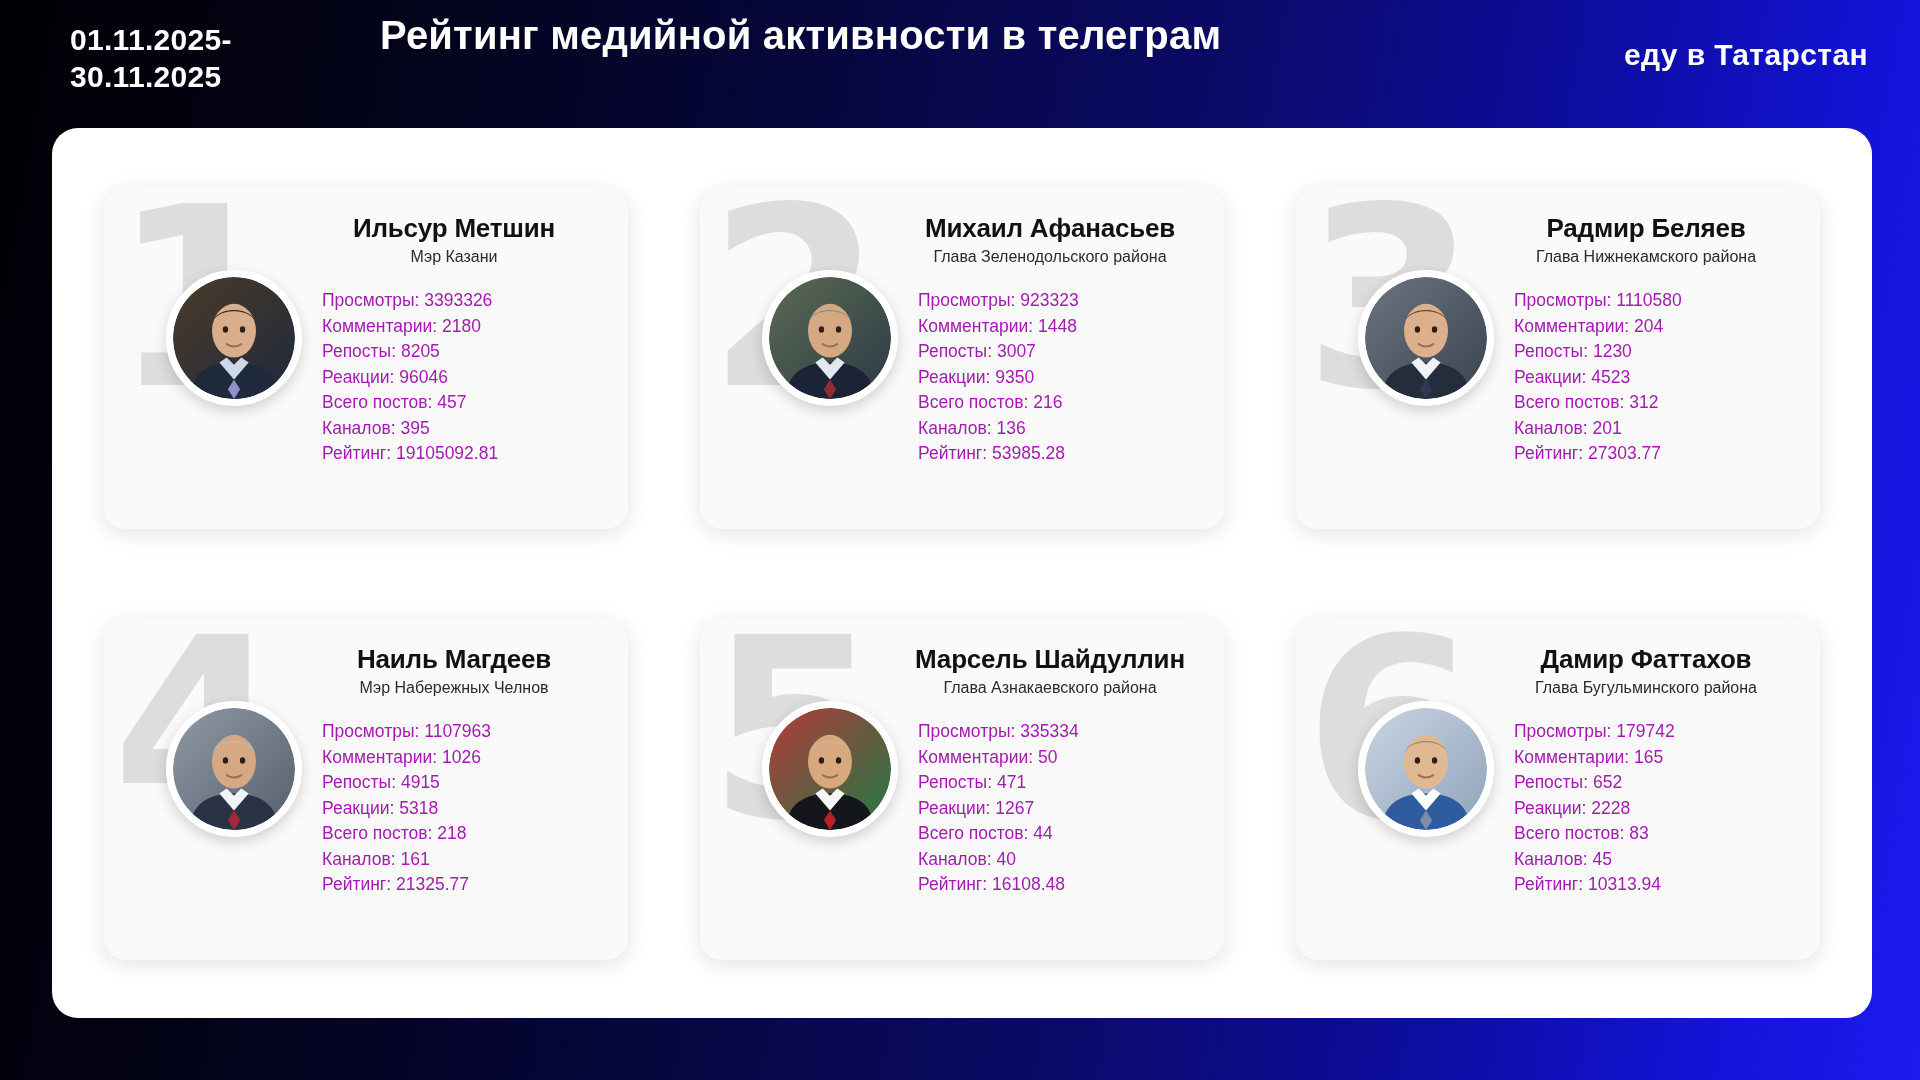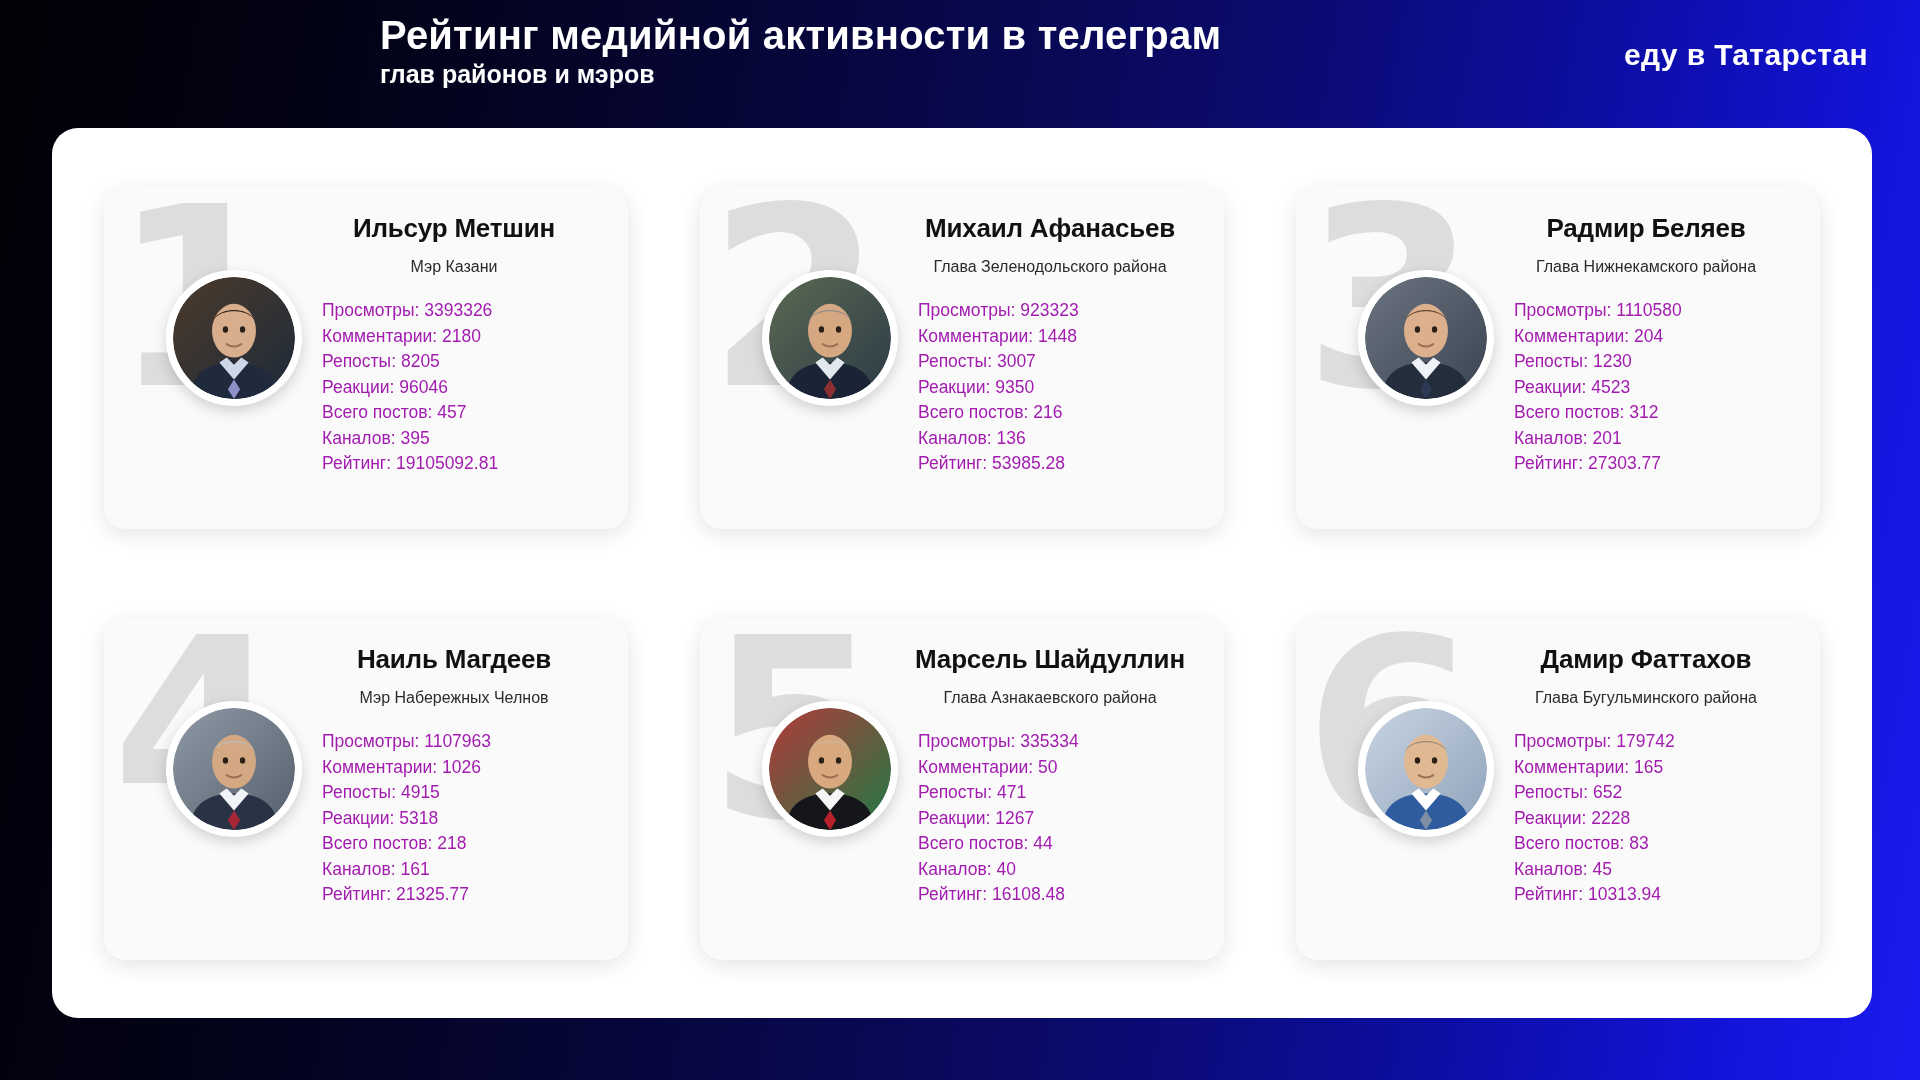--- a/index.html
+++ b/index.html
@@ -168,21 +168,21 @@
     line-height: 1.15;
     letter-spacing: -0.2px;
     white-space: nowrap;
   }
 
   .person-role {
     font-size: 16px;
     font-weight: 400;
     color: #2b2b2b;
     text-align: center;
-    margin-top: 13px;
+    margin-top: 3px;
     line-height: 1.2;
     white-space: nowrap;
   }
 
   .stats {
     margin-top: 22px;
     padding-left: 22px;
     list-style: none;
   }
 
@@ -199,23 +199,24 @@
   .card[data-rank="2"] .card-body { left: 196px; }
   .card[data-rank="3"] .card-body { left: 196px; }
   .card[data-rank="4"] .card-body { left: 196px; }
   .card[data-rank="5"] .card-body { left: 196px; }
   .card[data-rank="6"] .card-body { left: 196px; }
 </style>
 </head>
 <body>
 
 <div id="header">
+  <div id="date-range">01.11.2025-
+30.11.2025</div>
   <div id="title-block">
     <div id="main-title">Рейтинг медийной активности в телеграм</div>
-    <div id="sub-title">глав районов и мэров</div>
   </div>
   <div id="brand">еду в Татарстан</div>
 </div>
 
 <div id="panel">
   <div id="grid">
       <div class="card" data-rank="1">
     <div class="rank-watermark">1</div>
     <div class="avatar">
 

